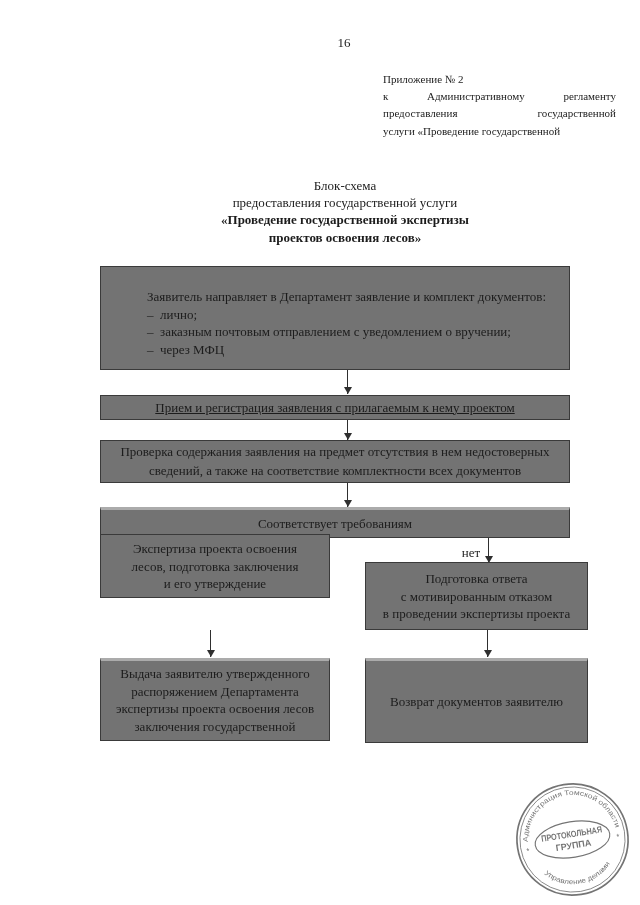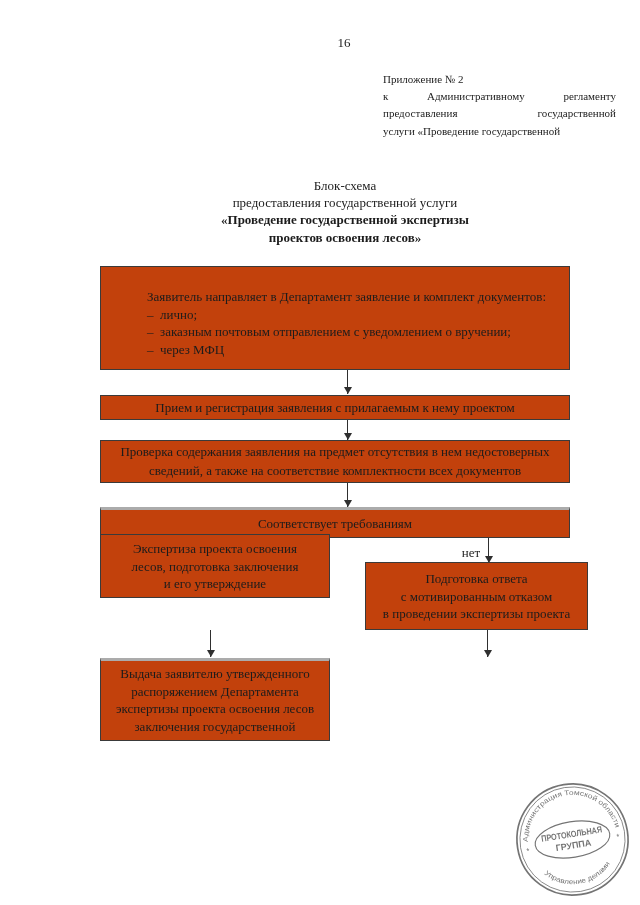--- a/index.html
+++ b/index.html
@@ -7,27 +7,27 @@
     width:640px;height:905px;background:#ffffff;
     font-family:"Liberation Serif","DejaVu Serif",serif;
     color:#1c1c1c;position:relative;overflow:hidden;
   }
   .page{position:absolute;inset:0;}
   .pagenum{position:absolute;left:330px;top:35px;width:28px;text-align:center;font-size:13px;}
   .annex{position:absolute;left:383px;top:71px;width:233px;font-size:11px;line-height:17.2px;}
   .jline{text-align:justify;text-align-last:justify;}
   .title{position:absolute;left:95px;top:177px;width:500px;text-align:center;font-size:13px;line-height:17.2px;}
   .b{font-weight:bold;}
-  .box{position:absolute;box-sizing:border-box;border:1px solid #3a3a3a;background:#c2410c;font-size:13px;text-align:center;}
+  .box{position:absolute;box-sizing:border-box;border:1px solid #3a3a3a;background:#737373;font-size:13px;text-align:center;}
   .gtop{border-top:3px solid #ababab;}
   .cc{display:flex;align-items:center;justify-content:center;}
   .box1{left:100px;top:266px;width:470px;height:104px;text-align:left;padding:21px 8px 0 46px;line-height:17.5px;}
   .li{display:flex;}
   .dash{flex:0 0 13px;width:13px;}
-  .box2{left:100px;top:395px;width:470px;height:25px;}
+  .box2{left:100px;top:395px;width:470px;height:25px;text-decoration:underline;}
   .box3{left:100px;top:440px;width:470px;height:43px;padding-top:2px;line-height:18.5px;}
   .box4{left:100px;top:507px;width:470px;height:31px;}
   .box5a{left:100px;top:534px;width:230px;height:64px;padding-top:5px;line-height:17.5px;}
   .box5b{left:365px;top:562px;width:223px;height:68px;padding-top:7px;line-height:17.5px;}
   .box6a{left:100px;top:658px;width:230px;height:83px;padding-top:4px;line-height:17.5px;}
   .box6b{left:365px;top:658px;width:223px;height:85px;}
   .varrow{position:absolute;width:1px;background:#2f2f2f;}
   .varrow::after{
     content:"";position:absolute;left:-3.5px;bottom:0;width:0;height:0;
     border:4px solid transparent;border-bottom:0;border-top:7px solid #2f2f2f;
@@ -122,20 +122,23 @@
   <div class="varrow" style="left:210px;top:630px;height:27px;"></div>
   <div class="varrow" style="left:487px;top:630px;height:27px;"></div>
 
   <div class="box box6a gtop">
     <div>Выдача заявителю утвержденного</div>
     <div>распоряжением Департамента</div>
     <div>экспертизы проекта освоения лесов</div>
     <div>заключения государственной</div>
   </div>
 
+  <div class="box box6b gtop cc">
+    <span>Возврат документов заявителю</span>
+  </div>
 
   <svg class="stamp" viewBox="0 0 120 120" aria-hidden="true">
     <circle class="ring" cx="60" cy="60" r="56" stroke-width="1.7"></circle>
     <circle class="ring" cx="60" cy="60" r="53" stroke-width="0.8"></circle>
     <defs>
       <path id="arcTop" d="M 15,60 A 45 45 0 0 1 105,60"></path>
       <path id="arcBot" d="M 15,60 A 45 45 0 0 0 105,60"></path>
     </defs>
     <text font-size="7" text-anchor="middle">
       <textPath href="#arcTop" startOffset="50%" textLength="132" lengthAdjust="spacingAndGlyphs">Администрация Томской области</textPath>

